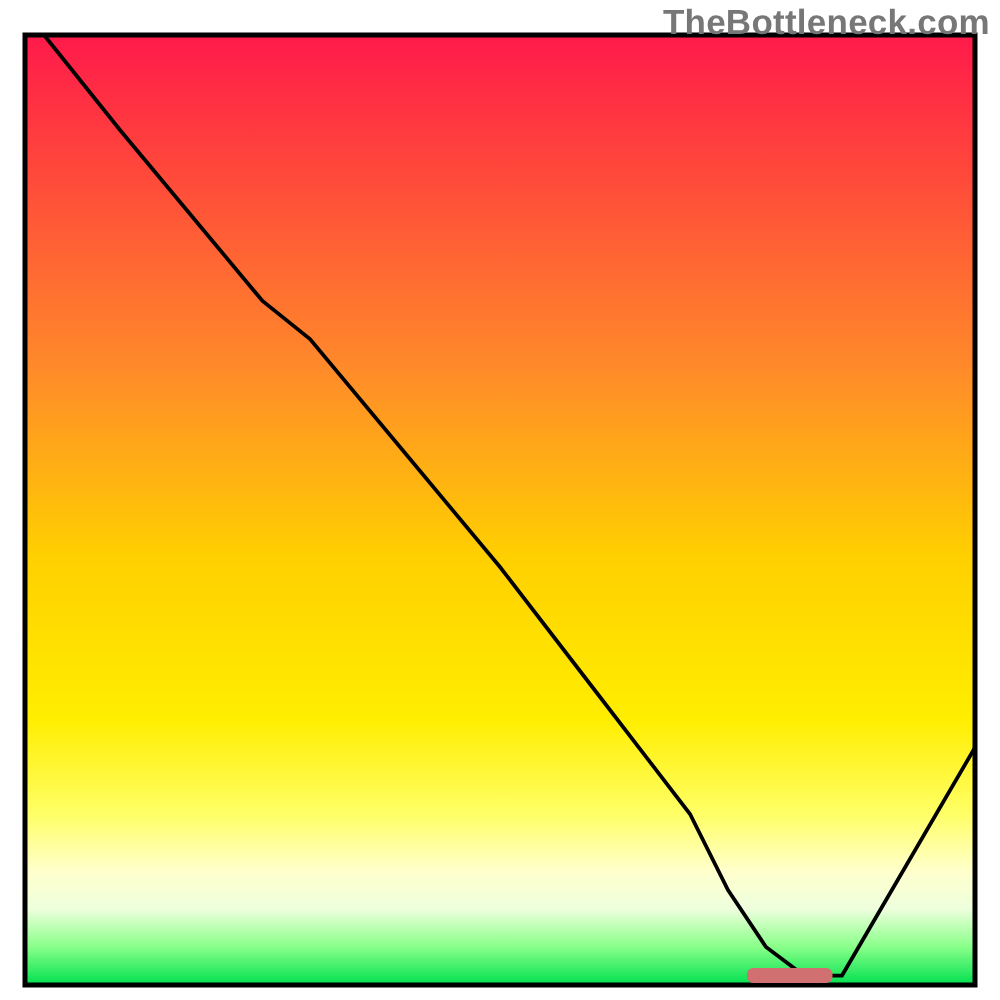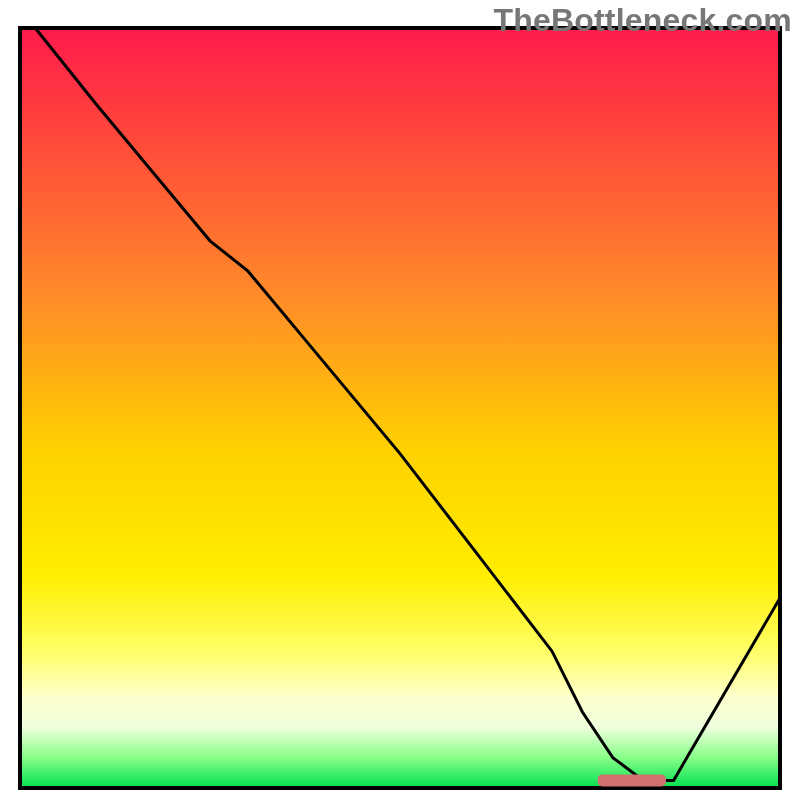--- a/index.html
+++ b/index.html
@@ -13,21 +13,21 @@
   }
   .chart-stage {
     position: relative;
     width: 800px;
     height: 800px;
   }
   .watermark {
     position: absolute;
     top: 2px;
     right: 8px;
-    font-size: 32px;
+    font-size: 28px;
     font-weight: 600;
     color: #777;
     letter-spacing: 0.2px;
     z-index: 5;
   }
   svg.plot {
     position: absolute;
     left: 0;
     top: 0;
   }

